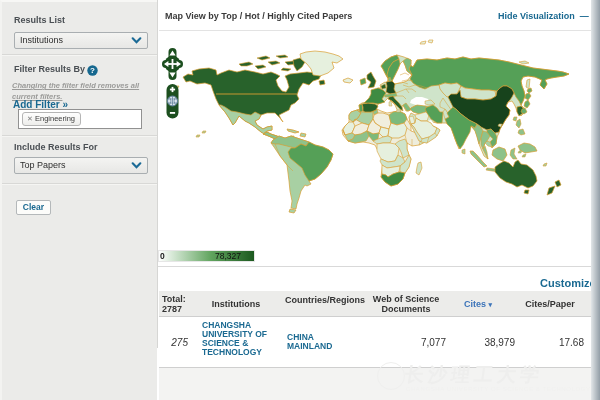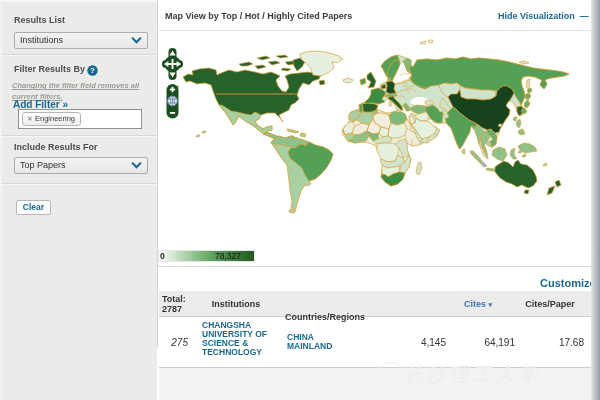--- a/index.html
+++ b/index.html
@@ -216,29 +216,30 @@
   <div class="abs" style="left:2px;top:251px;font-size:8.5px;font-weight:bold;color:#222;">0</div>
   <div class="abs" style="left:57px;top:251px;font-size:8.5px;color:#111;">78,327</div>
 
   <div class="abs" style="left:0;top:266px;width:434px;height:1px;background:#d9d9d9;"></div>
 
   <div class="abs link" style="left:382px;top:277px;font-size:11px;">Customize</div>
 
   <div class="abs" style="left:1px;top:291px;width:432px;height:25px;background:#ececea;border-bottom:1px solid #cfcfcf;"></div>
   <div class="abs th" style="left:4px;top:294px;text-align:left;line-height:10px;">Total:<br>2787</div>
   <div class="abs th" style="left:37px;top:299px;width:82px;">Institutions</div>
-  <div class="abs th" style="left:123px;top:312px;width:88px;">Countries/Regions</div>
+  <div class="abs th" style="left:123px;top:295px;width:88px;">Countries/Regions</div>
+  <div class="abs th" style="left:208px;top:294px;width:80px;line-height:10px;">Web of Science<br>Documents</div>
   <div class="abs th" style="left:286px;top:299px;width:68px;color:#3c74b9;">Cites <span style="font-size:7px;">▾</span></div>
   <div class="abs th" style="left:355px;top:299px;width:74px;">Cites/Paper</div>
 
   <div class="num" style="left:2px;top:337px;width:28px;font-style:italic;">275</div>
   <div class="abs" style="left:44px;top:321px;font-size:8.5px;font-weight:bold;color:#1a6991;line-height:9px;">CHANGSHA<br>UNIVERSITY OF<br>SCIENCE &amp;<br>TECHNOLOGY</div>
   <div class="abs" style="left:129px;top:333px;font-size:8.5px;font-weight:bold;color:#1a6991;line-height:9px;">CHINA<br>MAINLAND</div>
-  <div class="num" style="left:240px;top:337px;width:48px;">4,145</div>
-  <div class="num" style="left:309px;top:337px;width:48px;">64,191</div>
+  <div class="num" style="left:240px;top:337px;width:48px;">7,077</div>
+  <div class="num" style="left:309px;top:337px;width:48px;">38,979</div>
   <div class="num" style="left:379px;top:337px;width:47px;">17.68</div>
 
   <div class="abs" style="left:1px;top:367px;width:432px;height:1px;background:#cfcfcf;"></div>
   <div class="abs" style="left:1px;top:368px;width:432px;height:32px;background:#f3f3f2;"></div>
 
   <div class="abs" style="left:219px;top:362px;width:26px;height:26px;border:1.5px solid #efefee;border-radius:50%;"></div>
   <div class="abs" style="left:247px;top:362px;color:#eeeeed;font-size:19px;letter-spacing:4px;font-weight:bold;transform:skewX(-8deg);font-family:'Liberation Serif',serif;">长沙理工大学</div>
   <div class="abs" style="left:248px;top:386px;color:#f0f0ef;font-size:6px;letter-spacing:0.6px;">CHANGSHA UNIVERSITY OF SCIENCE &amp; TECHNOLOGY</div>
 </div>
 

